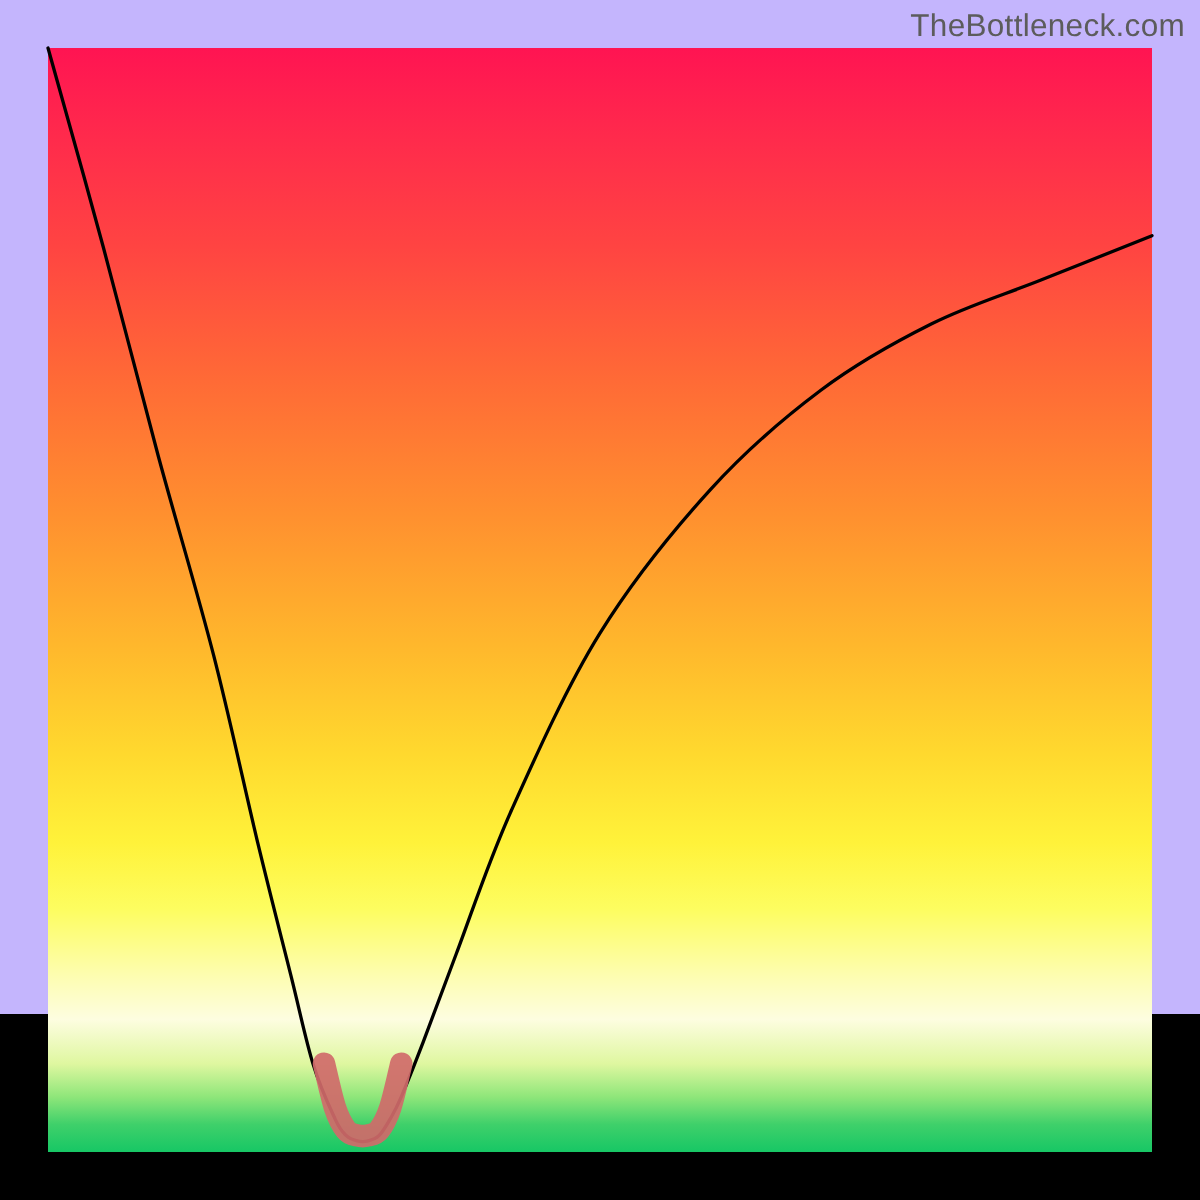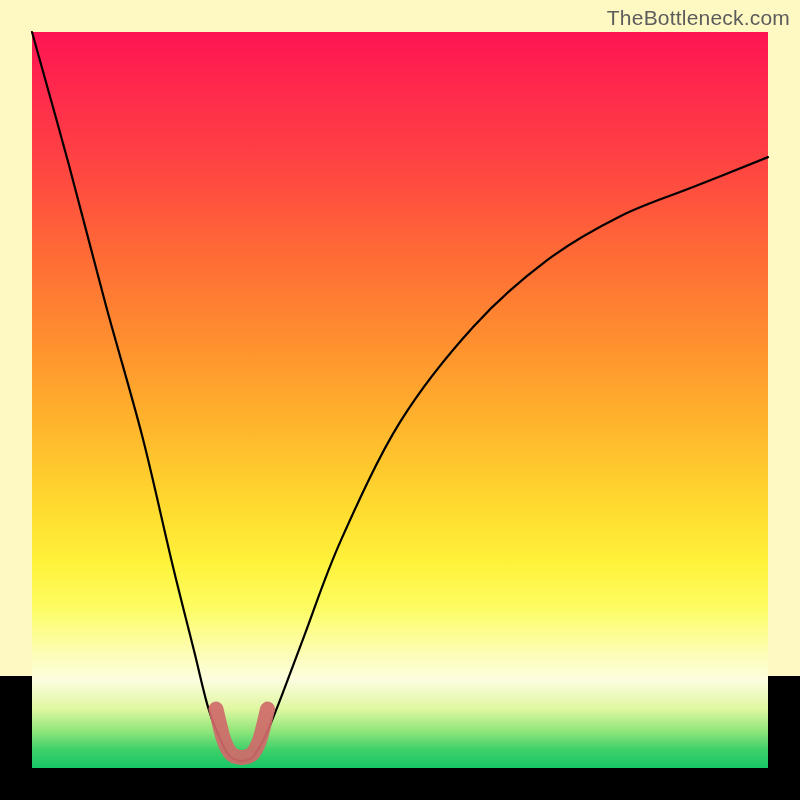--- a/index.html
+++ b/index.html
@@ -10,21 +10,21 @@
     background: #000;
     overflow: hidden;
     font-family: Arial, Helvetica, sans-serif;
   }
   .frame {
     position: absolute;
     left: 0;
     top: 0;
     width: 800px;
     height: 676px;
-    background: #fef9c3;
+    background: #c4b5fd;
   }
   .plot {
     position: absolute;
     left: 32px;
     top: 32px;
     width: 736px;
     height: 736px;
     background: linear-gradient(
       to bottom,
       #ff1452 0%,

